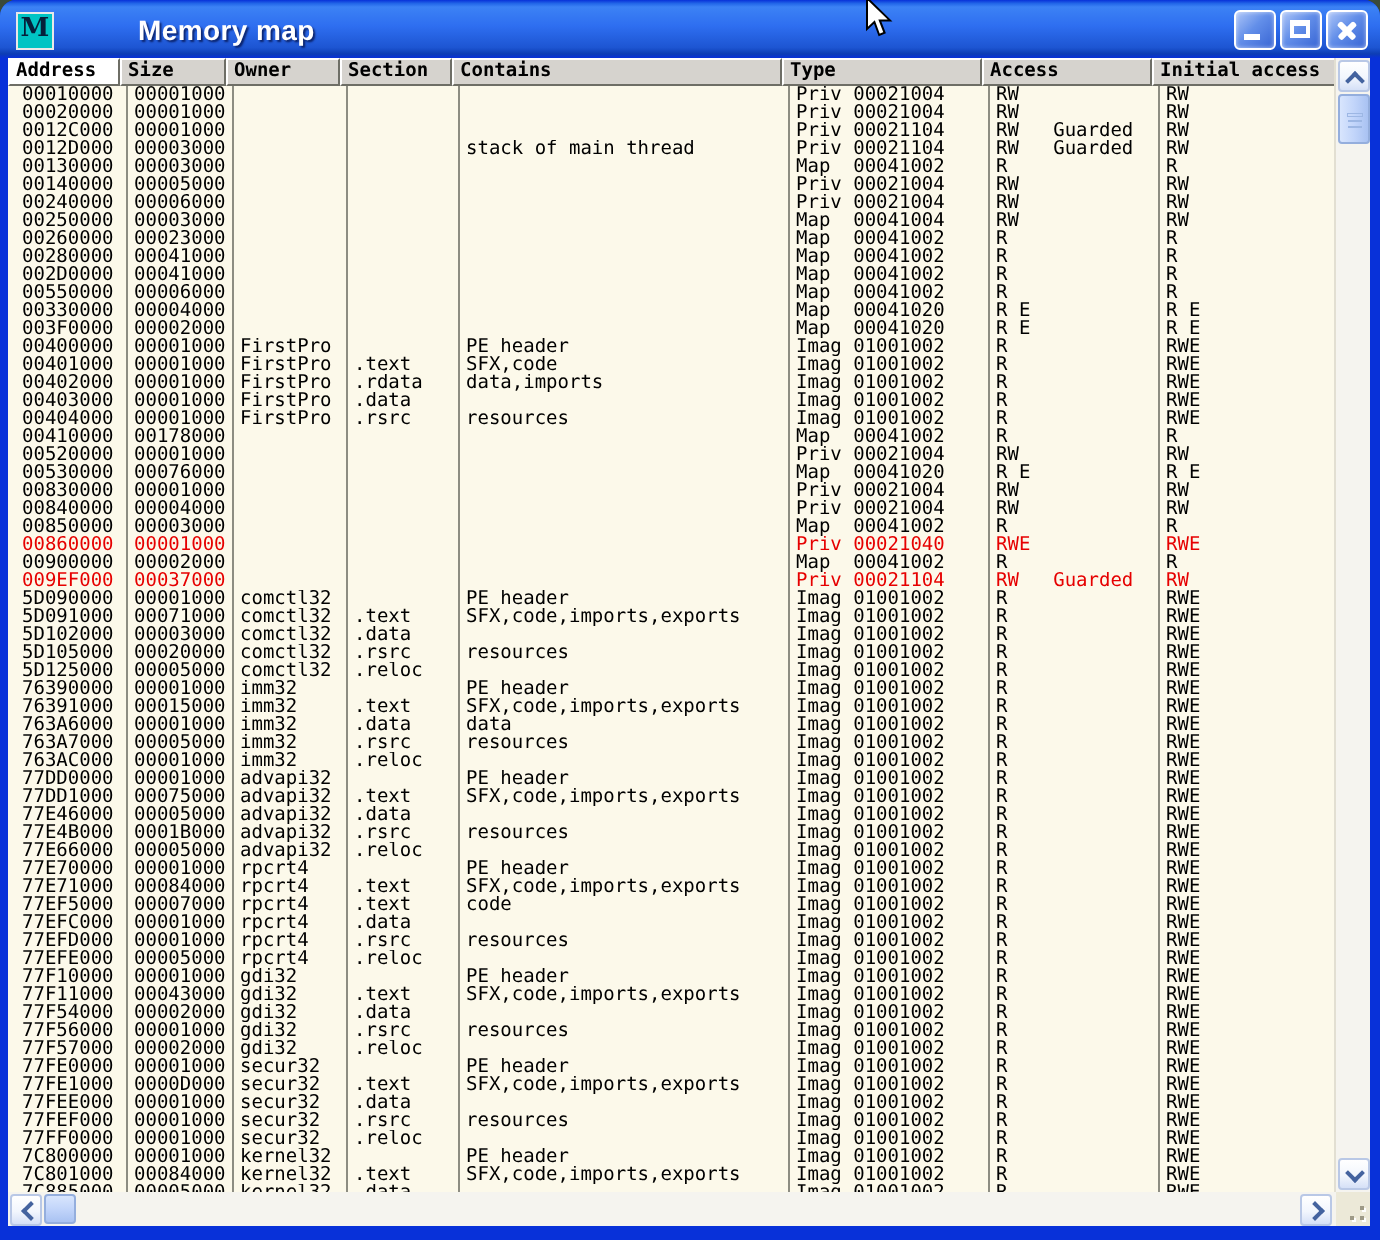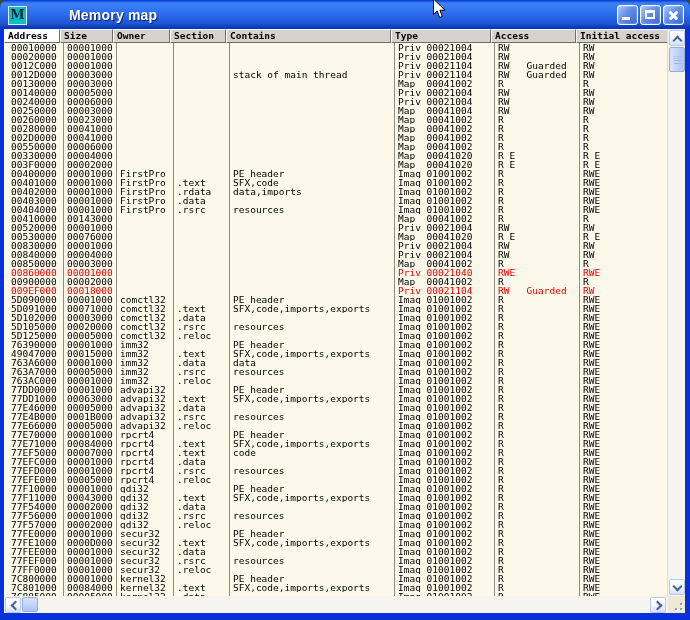--- a/index.html
+++ b/index.html
@@ -334,21 +334,21 @@
             <div class="cell c1">00001000</div>
             <div class="cell c2">FirstPro</div>
             <div class="cell c3">.rsrc</div>
             <div class="cell c4">resources</div>
             <div class="cell c5">Imag 01001002</div>
             <div class="cell c6">R</div>
             <div class="cell c7">RWE</div>
           </div>
           <div class="row">
             <div class="cell c0">00410000</div>
-            <div class="cell c1">00143000</div>
+            <div class="cell c1">00178000</div>
             <div class="cell c2"></div>
             <div class="cell c3"></div>
             <div class="cell c4"></div>
             <div class="cell c5">Map  00041002</div>
             <div class="cell c6">R</div>
             <div class="cell c7">R</div>
           </div>
           <div class="row">
             <div class="cell c0">00520000</div>
             <div class="cell c1">00001000</div>
@@ -414,21 +414,21 @@
             <div class="cell c1">00002000</div>
             <div class="cell c2"></div>
             <div class="cell c3"></div>
             <div class="cell c4"></div>
             <div class="cell c5">Map  00041002</div>
             <div class="cell c6">R</div>
             <div class="cell c7">R</div>
           </div>
           <div class="row red">
             <div class="cell c0">009EF000</div>
-            <div class="cell c1">00018000</div>
+            <div class="cell c1">00037000</div>
             <div class="cell c2"></div>
             <div class="cell c3"></div>
             <div class="cell c4"></div>
             <div class="cell c5">Priv 00021104</div>
             <div class="cell c6">RW   Guarded</div>
             <div class="cell c7">RW</div>
           </div>
           <div class="row">
             <div class="cell c0">5D090000</div>
             <div class="cell c1">00001000</div>
@@ -483,21 +483,21 @@
             <div class="cell c0">76390000</div>
             <div class="cell c1">00001000</div>
             <div class="cell c2">imm32</div>
             <div class="cell c3"></div>
             <div class="cell c4">PE header</div>
             <div class="cell c5">Imag 01001002</div>
             <div class="cell c6">R</div>
             <div class="cell c7">RWE</div>
           </div>
           <div class="row">
-            <div class="cell c0">49047000</div>
+            <div class="cell c0">76391000</div>
             <div class="cell c1">00015000</div>
             <div class="cell c2">imm32</div>
             <div class="cell c3">.text</div>
             <div class="cell c4">SFX,code,imports,exports</div>
             <div class="cell c5">Imag 01001002</div>
             <div class="cell c6">R</div>
             <div class="cell c7">RWE</div>
           </div>
           <div class="row">
             <div class="cell c0">763A6000</div>
@@ -534,21 +534,21 @@
             <div class="cell c1">00001000</div>
             <div class="cell c2">advapi32</div>
             <div class="cell c3"></div>
             <div class="cell c4">PE header</div>
             <div class="cell c5">Imag 01001002</div>
             <div class="cell c6">R</div>
             <div class="cell c7">RWE</div>
           </div>
           <div class="row">
             <div class="cell c0">77DD1000</div>
-            <div class="cell c1">00063000</div>
+            <div class="cell c1">00075000</div>
             <div class="cell c2">advapi32</div>
             <div class="cell c3">.text</div>
             <div class="cell c4">SFX,code,imports,exports</div>
             <div class="cell c5">Imag 01001002</div>
             <div class="cell c6">R</div>
             <div class="cell c7">RWE</div>
           </div>
           <div class="row">
             <div class="cell c0">77E46000</div>
             <div class="cell c1">00005000</div>

